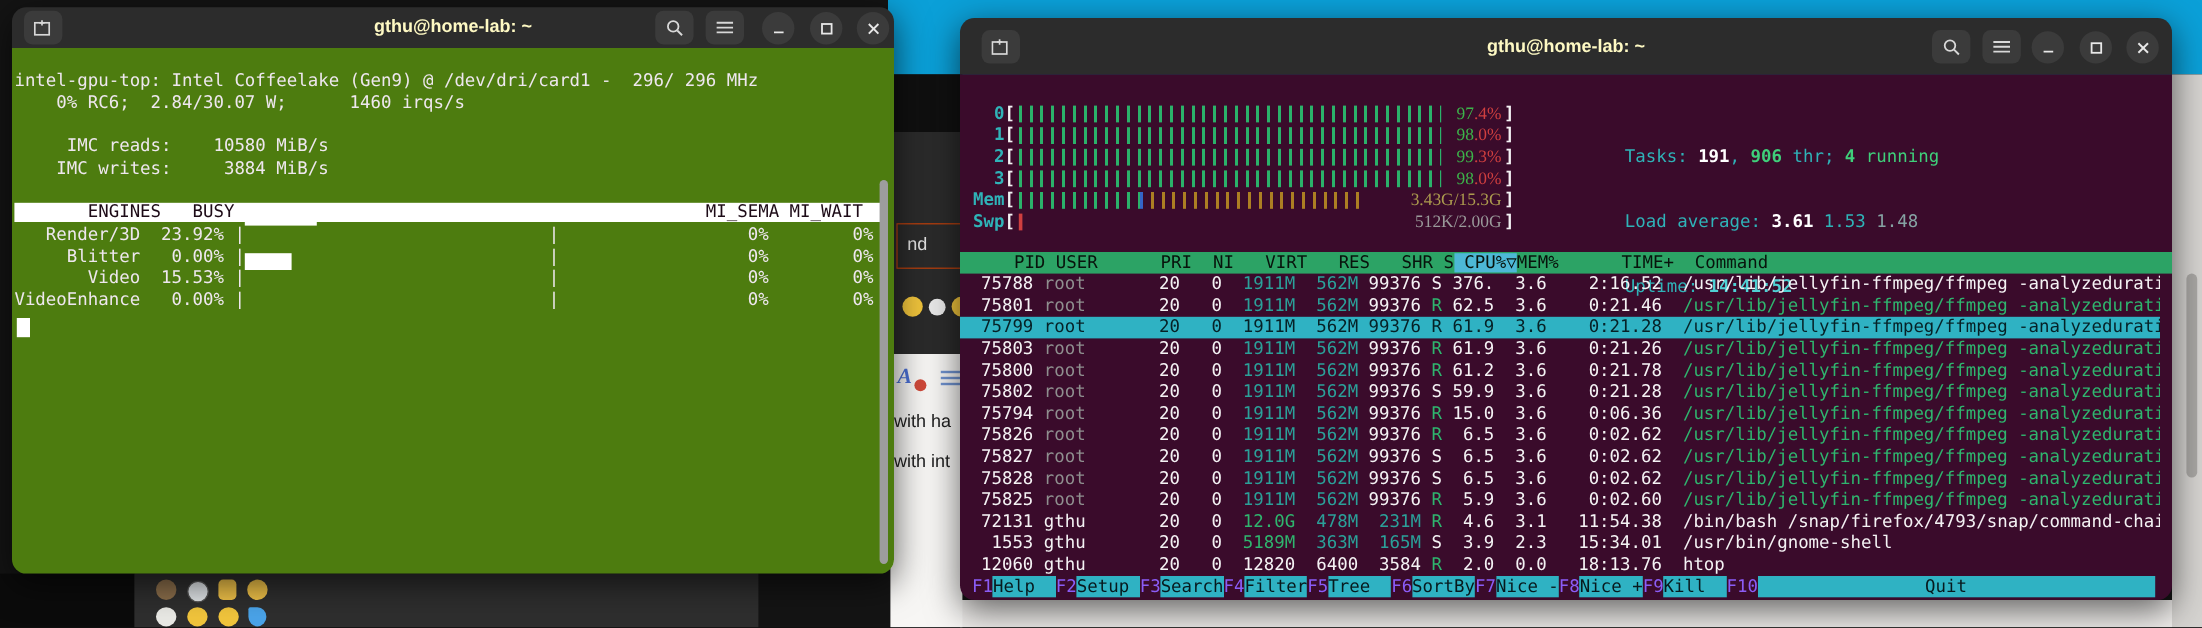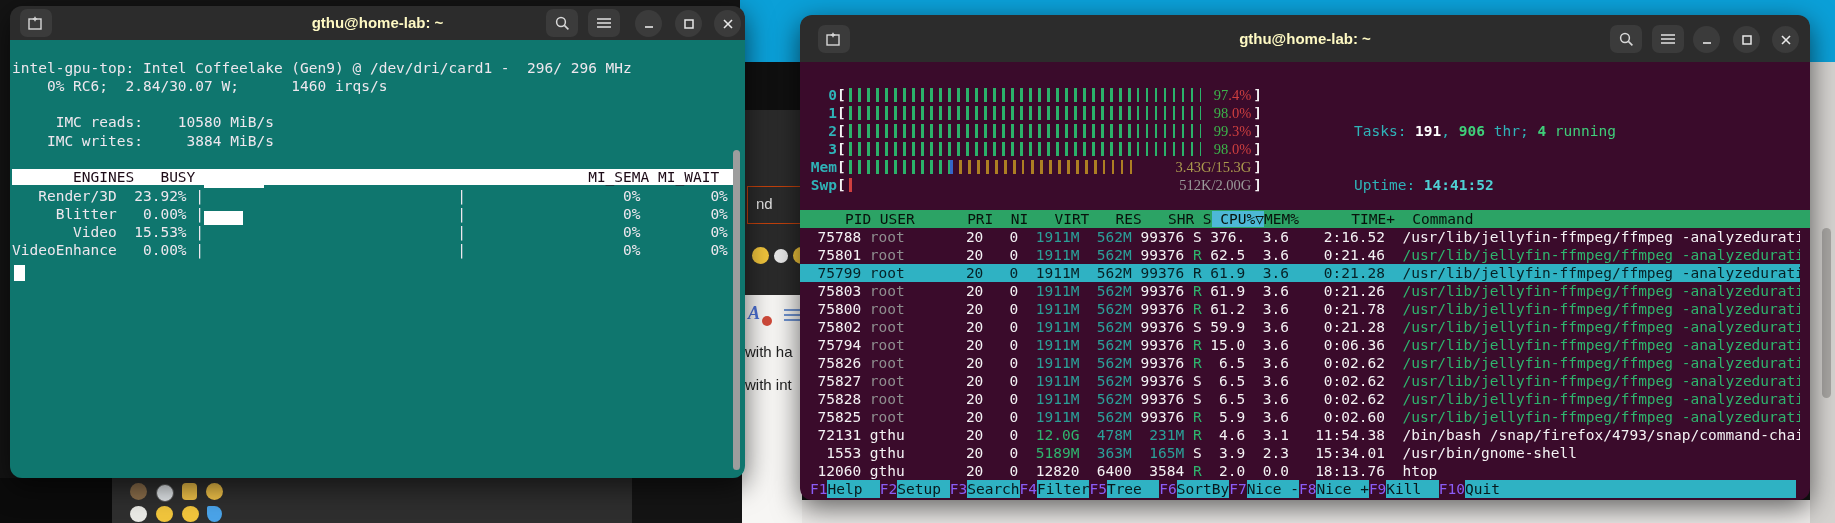--- a/index.html
+++ b/index.html
@@ -32,21 +32,21 @@
   .window{position:absolute;border-radius:12px;box-shadow:0 8px 28px rgba(0,0,0,.6);}
   .titlebar{position:absolute;left:0;right:0;top:0;background:#2c2c2c;border-radius:12px 12px 0 0;}
   .title{position:absolute;left:0;right:0;text-align:center;color:#fef9c3;font-weight:bold;font-size:15px;}
   .tbtn{position:absolute;background:#3b3b3b;display:flex;align-items:center;justify-content:center;}
   .tbtn.sq{width:32px;height:28px;border-radius:7px;}
   .tbtn.ci{width:27px;height:27px;border-radius:50%;}
   .content{position:absolute;left:0;right:0;bottom:0;border-radius:0 0 12px 12px;overflow:hidden;}
   #left-window{left:10px;top:6px;width:735px;height:472px;}
   #left-window .titlebar{height:34px;}
   #left-window .title{top:8px;}
-  #left-window .content{top:34px;background:#0f766e;color:#eee7ee;}
+  #left-window .content{top:34px;background:#4d7c0f;color:#eee7ee;}
   #right-window{left:800px;top:15px;width:1010px;height:485px;}
   #right-window .titlebar{height:47px;}
   #right-window .title{top:15px;}
   #right-window .content{top:47px;background:#3a0b2b;color:#e9e2e9;}
   
   #gpu-pre{position:absolute;left:2px;top:4px;line-height:18.3px;}
   .whdr{background:#ffffff;color:#1d0b17;}
   .gpubar{position:absolute;background:#ffffff;height:14px;}
   #left-cursor{position:absolute;left:4px;top:225px;width:11px;height:16px;background:#ffffff;}
   #left-scrollbar{position:absolute;left:723px;top:110px;width:7px;height:320px;background:#9d9d9d;border-radius:4px;}
@@ -70,21 +70,21 @@
   #ptable-header .inner{padding-left:10px;}
   .sortcol{background:#4db8d6;}
   #ptable-rows{position:absolute;left:0;top:166px;width:1010px;}
   .prow{height:18px;width:1000px;overflow:hidden;}
   .prow.sel{background:#2fb2c3;}
   .prow.sel span{color:#062126 !important;font-weight:normal;}
   .c-w{color:#f4f2f4;} .c-dim{color:#8f8f8f;} .c-t{color:#2ba099;} .c-g{color:#2fb56e;}
   #fkeybar{position:absolute;left:0;top:418px;height:18px;width:986px;padding-left:10px;padding-right:14px;
            display:flex;overflow:hidden;}
   .fkey{color:#8b5cf6;} .flabel{background:#2fb2c3;color:#07191d;}
-  .flabel.fill{flex:1;}
+  .flabel.fill{flex:1;text-align:center;}
   svg.ic{display:block;}
 </style>
 </head>
 <body>
 
 <div id="canvas">
 
   <div class="bg" id="bg-cyan-strip"></div>
   <div class="bg" id="bg-right-gray"></div>
   <div class="bg" id="bg-right-scrollbar"></div>
@@ -214,20 +214,21 @@
         <svg class="ic" width="12" height="12" viewBox="0 0 12 12">
           <line x1="2" y1="2" x2="10" y2="10" stroke="#e8e8e8" stroke-width="1.6"></line>
           <line x1="10" y1="2" x2="2" y2="10" stroke="#e8e8e8" stroke-width="1.6"></line>
         </svg>
       </div>
     </div>
     <div class="content">
       <div id="meters" class="mono"><div class="meterrow"><span class="mlabel">0</span><span class="mbrk">[</span><span class="mtrack"><span class="ticks full"></span><span class="mpct"><span class="pg">97</span><span class="pr">.4%</span></span></span><span class="mbrk">]</span></div><div class="meterrow"><span class="mlabel">1</span><span class="mbrk">[</span><span class="mtrack"><span class="ticks full"></span><span class="mpct"><span class="pg">98</span><span class="pr">.0%</span></span></span><span class="mbrk">]</span></div><div class="meterrow"><span class="mlabel">2</span><span class="mbrk">[</span><span class="mtrack"><span class="ticks full"></span><span class="mpct"><span class="pg">99</span><span class="pr">.3%</span></span></span><span class="mbrk">]</span></div><div class="meterrow"><span class="mlabel">3</span><span class="mbrk">[</span><span class="mtrack"><span class="ticks full"></span><span class="mpct"><span class="pg">98</span><span class="pr">.0%</span></span></span><span class="mbrk">]</span></div><div class="meterrow"><span class="mlabel">Mem</span><span class="mbrk">[</span><span class="mtrack"><span class="ticks" style="left:3px;width:101px;"></span><span class="ticks" style="left:104px;width:9px;background:repeating-linear-gradient(90deg,#3465c9 0 2.5px,transparent 2.5px 9px);"></span><span class="ticks" style="left:113px;width:180px;background:repeating-linear-gradient(90deg,#ad7f23 0 2.5px,transparent 2.5px 9px);"></span><span class="mpct memtxt">3.43G/15.3G</span></span><span class="mbrk">]</span></div><div class="meterrow"><span class="mlabel">Swp</span><span class="mbrk">[</span><span class="mtrack"><span class="ticks" style="left:3px;width:3px;background:#cf3f3f;"></span><span class="mpct swptxt">512K/2.00G</span></span><span class="mbrk">]</span></div></div>
       <div id="summary" class="mono">
         <div class="sline"><span class="cy">Tasks: </span><span class="wb">191</span><span class="cy">, </span><span class="gb">906</span><span class="cy"> thr; </span><span class="gb">4</span><span class="gg"> running</span></div>
+        <div class="sline"><span class="cy">Load average: </span><span class="wb">3.61 </span><span class="cy">1.53 </span><span class="dimcy">1.48</span></div>
         <div class="sline"><span class="cy">Uptime: </span><span class="cyb">14:41:52</span></div>
       </div>
       <div id="ptable-header" class="mono"><div class="inner">    PID USER      PRI  NI   VIRT   RES   SHR S<span class="sortcol"> CPU%▽</span>MEM%      TIME+  Command</div></div>
       <div id="ptable-rows" class="mono"><div class="prow"><span class="c-w">  75788</span><span class="c-dim"> root     </span><span class="c-w">  20   0</span><span class="c-t">  1911M</span><span class="c-t">  562M</span><span class="c-w"> 99376</span><span class="c-w"> S</span><span class="c-w"> 376.</span> <span class="c-w"> 3.6</span><span class="c-w">    2:16.52</span><span class="c-w">  /usr/lib/jellyfin-ffmpeg/ffmpeg -analyzedurati</span></div><div class="prow"><span class="c-w">  75801</span><span class="c-dim"> root     </span><span class="c-w">  20   0</span><span class="c-t">  1911M</span><span class="c-t">  562M</span><span class="c-w"> 99376</span><span class="c-g"> R</span><span class="c-w"> 62.5</span> <span class="c-w"> 3.6</span><span class="c-w">    0:21.46</span><span class="c-g">  /usr/lib/jellyfin-ffmpeg/ffmpeg -analyzedurati</span></div><div class="prow sel"><span class="c-w">  75799</span><span class="c-dim"> root     </span><span class="c-w">  20   0</span><span class="c-t">  1911M</span><span class="c-t">  562M</span><span class="c-w"> 99376</span><span class="c-g"> R</span><span class="c-w"> 61.9</span> <span class="c-w"> 3.6</span><span class="c-w">    0:21.28</span><span class="c-w">  /usr/lib/jellyfin-ffmpeg/ffmpeg -analyzedurati</span></div><div class="prow"><span class="c-w">  75803</span><span class="c-dim"> root     </span><span class="c-w">  20   0</span><span class="c-t">  1911M</span><span class="c-t">  562M</span><span class="c-w"> 99376</span><span class="c-g"> R</span><span class="c-w"> 61.9</span> <span class="c-w"> 3.6</span><span class="c-w">    0:21.26</span><span class="c-g">  /usr/lib/jellyfin-ffmpeg/ffmpeg -analyzedurati</span></div><div class="prow"><span class="c-w">  75800</span><span class="c-dim"> root     </span><span class="c-w">  20   0</span><span class="c-t">  1911M</span><span class="c-t">  562M</span><span class="c-w"> 99376</span><span class="c-g"> R</span><span class="c-w"> 61.2</span> <span class="c-w"> 3.6</span><span class="c-w">    0:21.78</span><span class="c-g">  /usr/lib/jellyfin-ffmpeg/ffmpeg -analyzedurati</span></div><div class="prow"><span class="c-w">  75802</span><span class="c-dim"> root     </span><span class="c-w">  20   0</span><span class="c-t">  1911M</span><span class="c-t">  562M</span><span class="c-w"> 99376</span><span class="c-w"> S</span><span class="c-w"> 59.9</span> <span class="c-w"> 3.6</span><span class="c-w">    0:21.28</span><span class="c-g">  /usr/lib/jellyfin-ffmpeg/ffmpeg -analyzedurati</span></div><div class="prow"><span class="c-w">  75794</span><span class="c-dim"> root     </span><span class="c-w">  20   0</span><span class="c-t">  1911M</span><span class="c-t">  562M</span><span class="c-w"> 99376</span><span class="c-g"> R</span><span class="c-w"> 15.0</span> <span class="c-w"> 3.6</span><span class="c-w">    0:06.36</span><span class="c-g">  /usr/lib/jellyfin-ffmpeg/ffmpeg -analyzedurati</span></div><div class="prow"><span class="c-w">  75826</span><span class="c-dim"> root     </span><span class="c-w">  20   0</span><span class="c-t">  1911M</span><span class="c-t">  562M</span><span class="c-w"> 99376</span><span class="c-g"> R</span><span class="c-w">  6.5</span> <span class="c-w"> 3.6</span><span class="c-w">    0:02.62</span><span class="c-g">  /usr/lib/jellyfin-ffmpeg/ffmpeg -analyzedurati</span></div><div class="prow"><span class="c-w">  75827</span><span class="c-dim"> root     </span><span class="c-w">  20   0</span><span class="c-t">  1911M</span><span class="c-t">  562M</span><span class="c-w"> 99376</span><span class="c-w"> S</span><span class="c-w">  6.5</span> <span class="c-w"> 3.6</span><span class="c-w">    0:02.62</span><span class="c-g">  /usr/lib/jellyfin-ffmpeg/ffmpeg -analyzedurati</span></div><div class="prow"><span class="c-w">  75828</span><span class="c-dim"> root     </span><span class="c-w">  20   0</span><span class="c-t">  1911M</span><span class="c-t">  562M</span><span class="c-w"> 99376</span><span class="c-w"> S</span><span class="c-w">  6.5</span> <span class="c-w"> 3.6</span><span class="c-w">    0:02.62</span><span class="c-g">  /usr/lib/jellyfin-ffmpeg/ffmpeg -analyzedurati</span></div><div class="prow"><span class="c-w">  75825</span><span class="c-dim"> root     </span><span class="c-w">  20   0</span><span class="c-t">  1911M</span><span class="c-t">  562M</span><span class="c-w"> 99376</span><span class="c-g"> R</span><span class="c-w">  5.9</span> <span class="c-w"> 3.6</span><span class="c-w">    0:02.60</span><span class="c-g">  /usr/lib/jellyfin-ffmpeg/ffmpeg -analyzedurati</span></div><div class="prow"><span class="c-w">  72131</span><span class="c-w"> gthu     </span><span class="c-w">  20   0</span><span class="c-g">  12.0G</span><span class="c-t">  478M</span><span class="c-t">  231M</span><span class="c-g"> R</span><span class="c-w">  4.6</span> <span class="c-w"> 3.1</span><span class="c-w">   11:54.38</span><span class="c-w">  /bin/bash /snap/firefox/4793/snap/command-chai</span></div><div class="prow"><span class="c-w">   1553</span><span class="c-w"> gthu     </span><span class="c-w">  20   0</span><span class="c-g">  5189M</span><span class="c-t">  363M</span><span class="c-t">  165M</span><span class="c-w"> S</span><span class="c-w">  3.9</span> <span class="c-w"> 2.3</span><span class="c-w">   15:34.01</span><span class="c-w">  /usr/bin/gnome-shell</span></div><div class="prow"><span class="c-w">  12060</span><span class="c-w"> gthu     </span><span class="c-w">  20   0</span><span class="c-w">  12820</span><span class="c-w">  6400</span><span class="c-w">  3584</span><span class="c-g"> R</span><span class="c-w">  2.0</span> <span class="c-w"> 0.0</span><span class="c-w">   18:13.76</span><span class="c-w">  htop</span></div></div>
       <div id="fkeybar" class="mono"><span class="fkey">F1</span><span class="flabel">Help  </span><span class="fkey">F2</span><span class="flabel">Setup </span><span class="fkey">F3</span><span class="flabel">Search</span><span class="fkey">F4</span><span class="flabel">Filter</span><span class="fkey">F5</span><span class="flabel">Tree  </span><span class="fkey">F6</span><span class="flabel">SortBy</span><span class="fkey">F7</span><span class="flabel">Nice -</span><span class="fkey">F8</span><span class="flabel">Nice +</span><span class="fkey">F9</span><span class="flabel">Kill  </span><span class="fkey">F10</span><span class="flabel fill">Quit  </span></div>
     </div>
   </div>
 
 </div>
 

